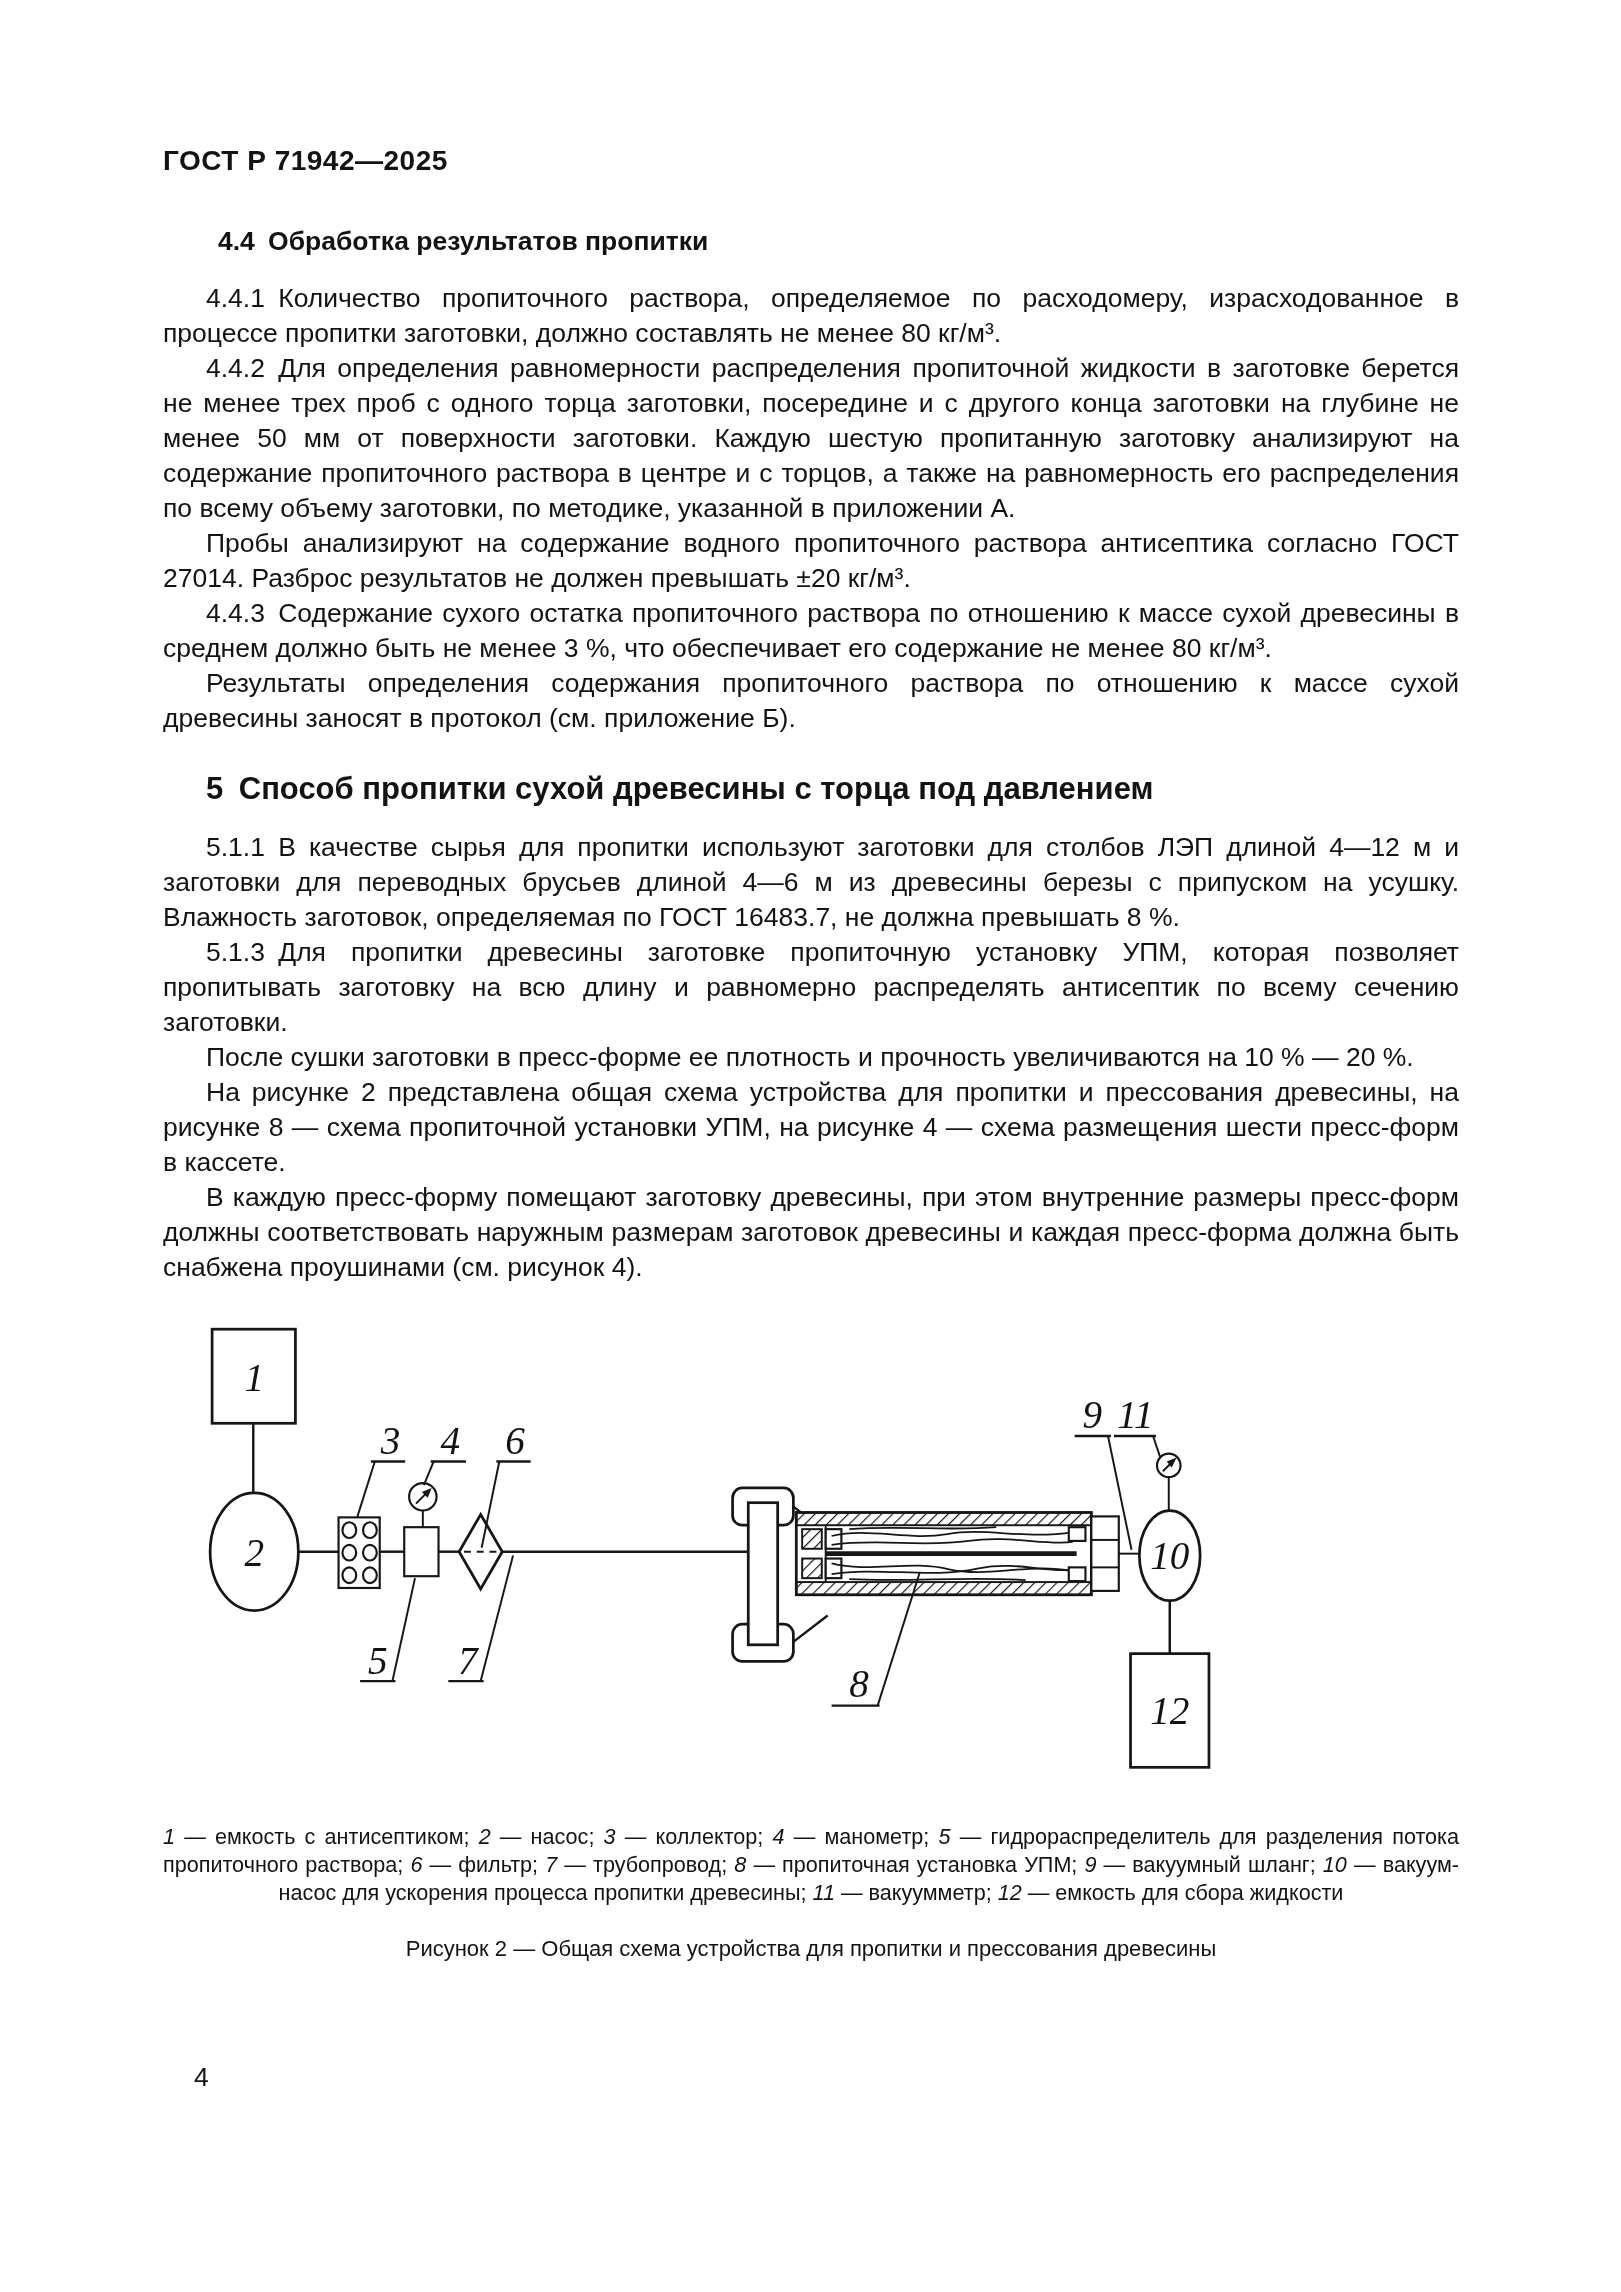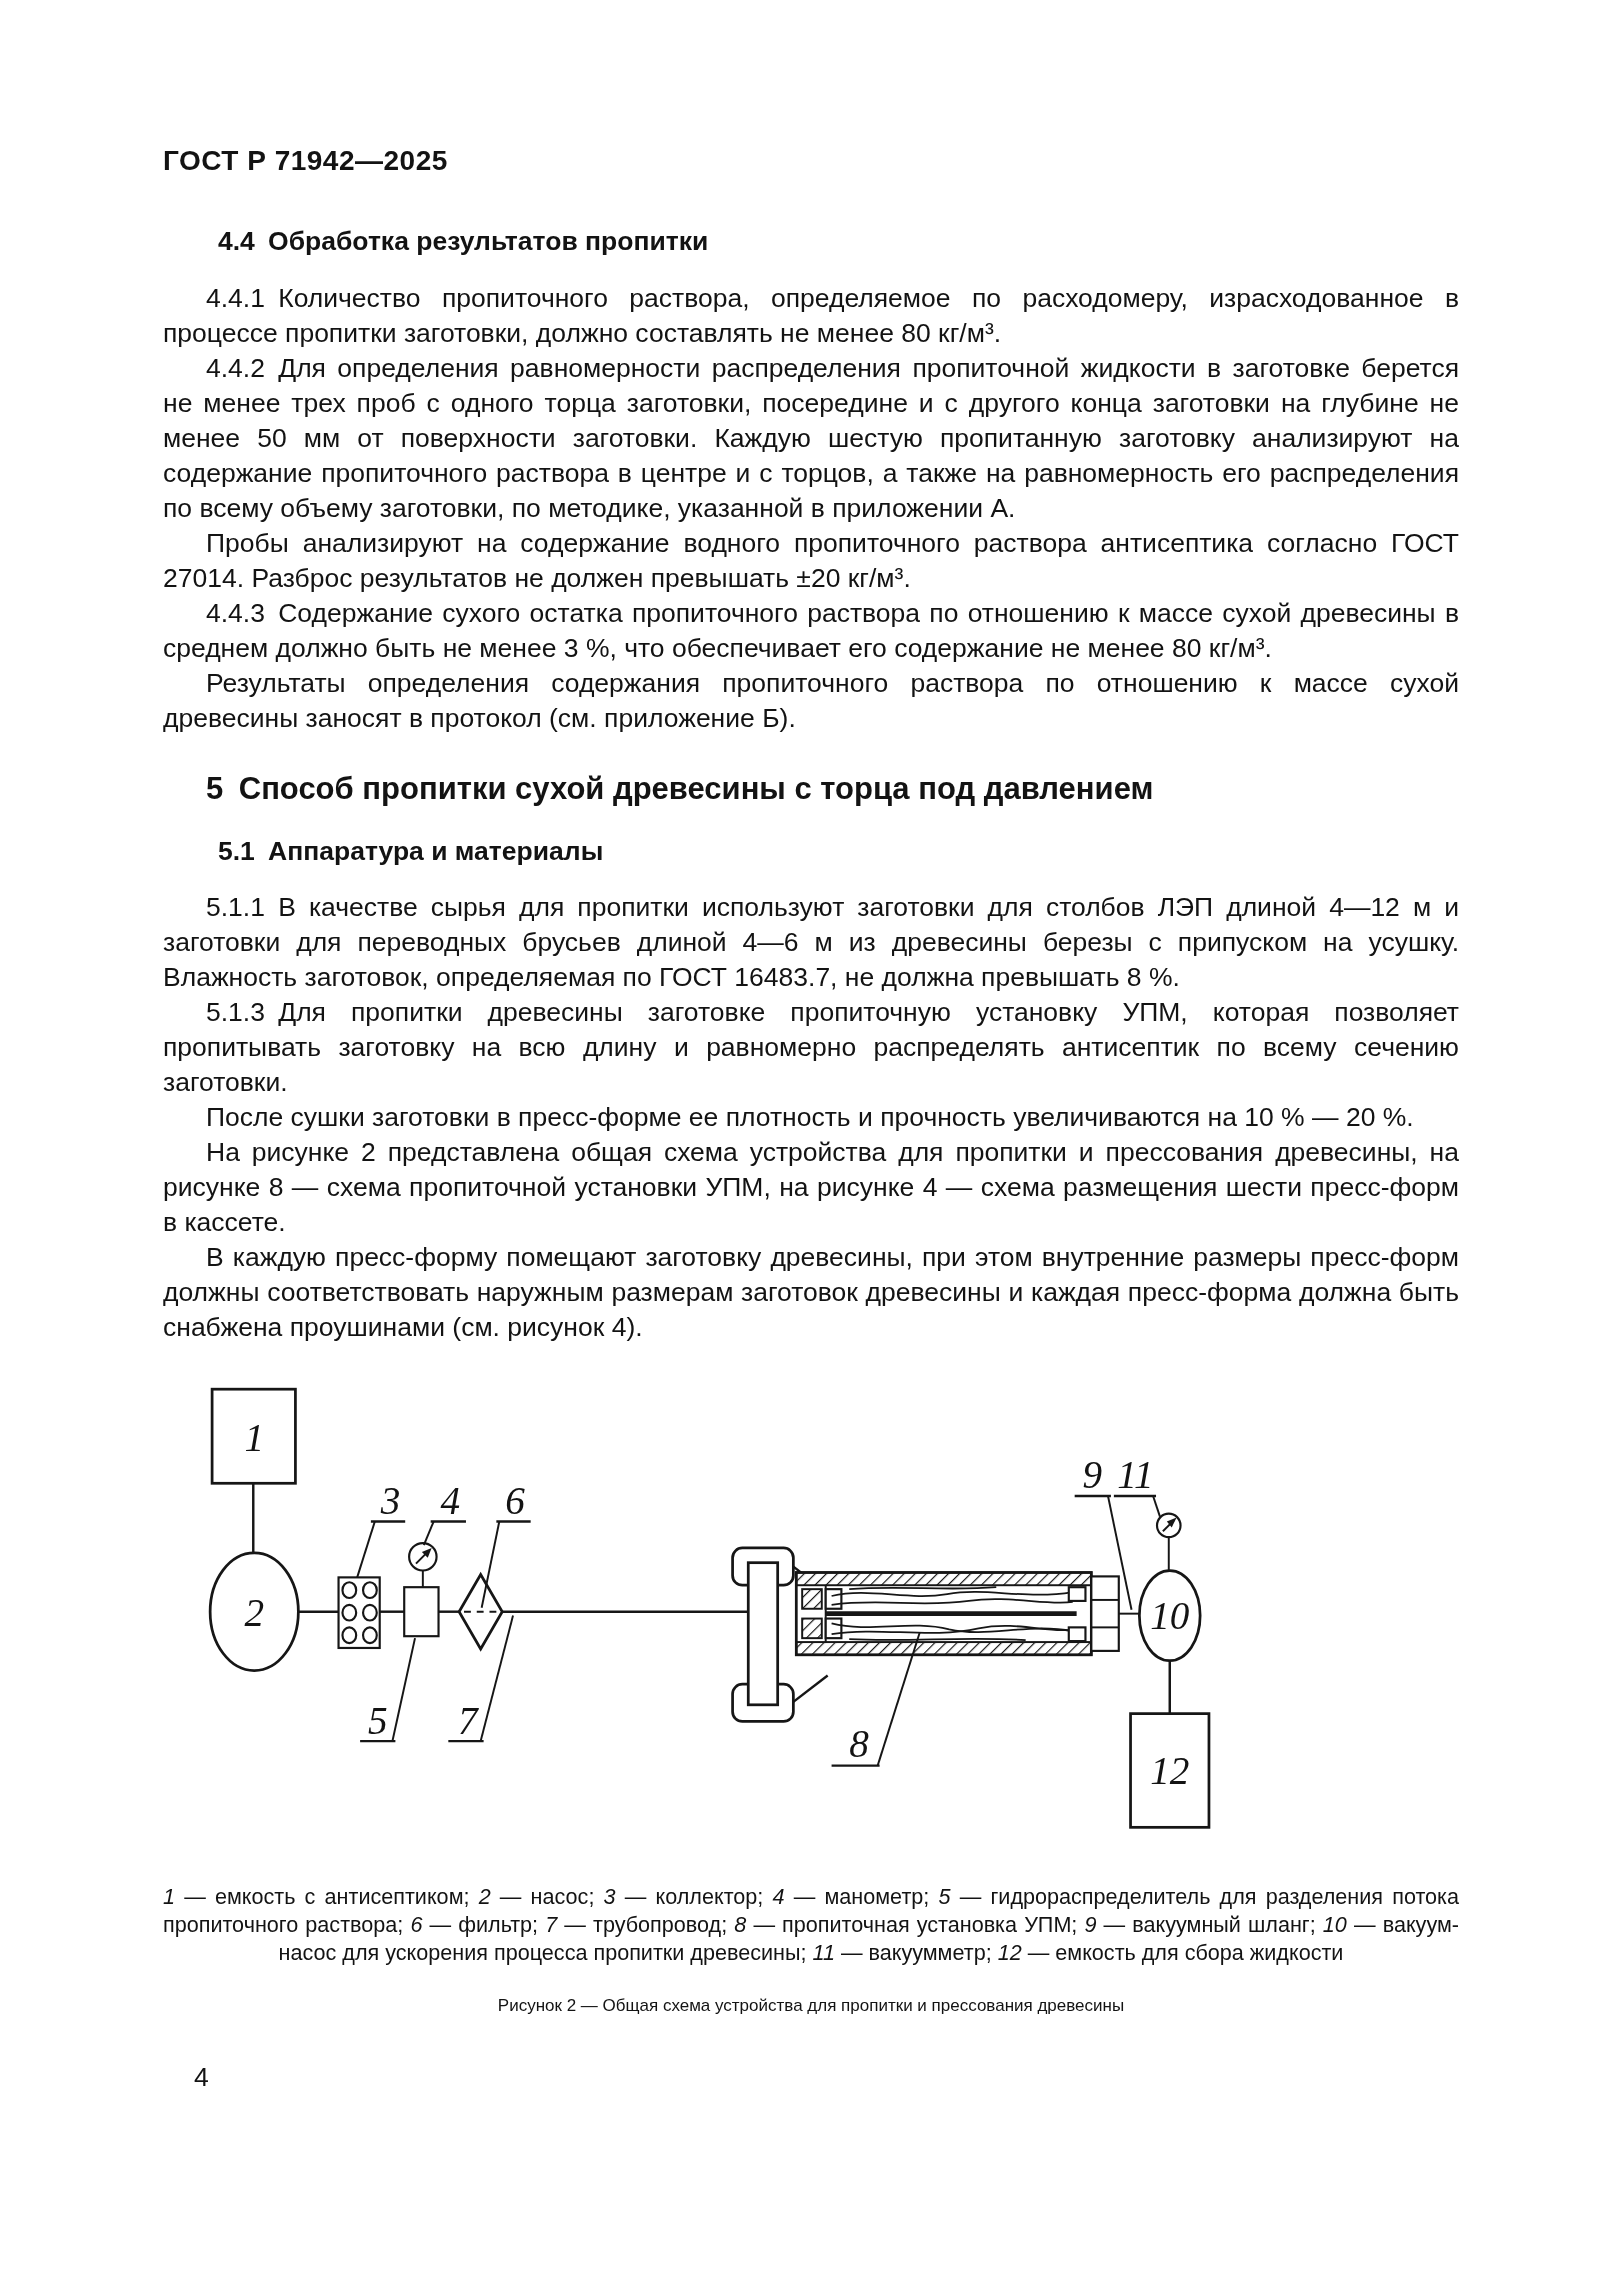--- a/index.html
+++ b/index.html
@@ -18,21 +18,21 @@
   .h-sub{font-weight:bold;font-size:26.5px;margin:12px;padding-left:43px;}
   .mt-44{margin-top:49px;}
   .mt-51{margin-top:29px;}
   .h-main{font-weight:bold;font-size:31px;margin:35px 0 12px 0;padding-left:43px;}
   p.body{font-size:26.5px;line-height:35px;text-align:justify;text-indent:43px;margin:0;}
   p.first{margin-top:23.5px;}
   .fig{margin-top:3.9px;}
   .fig svg{display:block;}
   .legend{font-size:21.6px;line-height:28px;text-align:justify;text-align-last:center;margin-top:39px;color:#131313;}
   .legend i{font-style:italic;}
-  .caption{font-size:17px;text-align:center;margin-top:29px;}
+  .caption{font-size:22px;text-align:center;margin-top:29px;}
   .pagenum{position:absolute;left:194px;top:2062px;font-size:26.5px;}
   
   .ln{stroke:#161616;stroke-width:2.5;fill:none;}
   .ln2{stroke:#161616;stroke-width:2;fill:none;}
   .thick{stroke:#161616;stroke-width:5;fill:none;}
   .shape{fill:#ffffff;stroke:#161616;stroke-width:2.8;}
   .shape2{fill:#ffffff;stroke:#161616;stroke-width:2.2;}
   .hatched{fill:url(#hatch);stroke:#161616;stroke-width:2;}
   .wavy{stroke:#161616;stroke-width:1.8;fill:none;}
   .ldr{stroke:#161616;stroke-width:2;fill:none;}
@@ -52,21 +52,20 @@
     <h2 class="h-sub mt-44">4.4 Обработка результатов пропитки</h2>
 
     <p class="body first">4.4.1 Количество пропиточного раствора, определяемое по расходомеру, израсходованное в процессе пропитки заготовки, должно составлять не менее 80 кг/м³.</p>
     <p class="body">4.4.2 Для определения равномерности распределения пропиточной жидкости в заготовке берется не менее трех проб с одного торца заготовки, посередине и с другого конца заготовки на глубине не менее 50 мм от поверхности заготовки. Каждую шестую пропитанную заготовку анализируют на содержание пропиточного раствора в центре и с торцов, а также на равномерность его распределения по всему объему заготовки, по методике, указанной в приложении А.</p>
     <p class="body">Пробы анализируют на содержание водного пропиточного раствора антисептика согласно ГОСТ 27014. Разброс результатов не должен превышать ±20 кг/м³.</p>
     <p class="body">4.4.3 Содержание сухого остатка пропиточного раствора по отношению к массе сухой древесины в среднем должно быть не менее 3 %, что обеспечивает его содержание не менее 80 кг/м³.</p>
     <p class="body">Результаты определения содержания пропиточного раствора по отношению к массе сухой древесины заносят в протокол (см. приложение Б).</p>
 
     <h1 class="h-main">5 Способ пропитки сухой древесины с торца под давлением</h1>
 
-    <h2 class="h-sub mt-51">5.1 Аппаратура и материалы</h2>
 
     <p class="body first">5.1.1 В качестве сырья для пропитки используют заготовки для столбов ЛЭП длиной 4—12 м и заготовки для переводных брусьев длиной 4—6 м из древесины березы с припуском на усушку. Влажность заготовок, определяемая по ГОСТ 16483.7, не должна превышать 8 %.</p>
     <p class="body">5.1.3 Для пропитки древесины заготовке пропиточную установку УПМ, которая позволяет пропитывать заготовку на всю длину и равномерно распределять антисептик по всему сечению заготовки.</p>
     <p class="body">После сушки заготовки в пресс-форме ее плотность и прочность увеличиваются на 10 % — 20 %.</p>
     <p class="body">На рисунке 2 представлена общая схема устройства для пропитки и прессования древесины, на рисунке 8 — схема пропиточной установки УПМ, на рисунке 4 — схема размещения шести пресс-форм в кассете.</p>
     <p class="body">В каждую пресс-форму помещают заготовку древесины, при этом внутренние размеры пресс-форм должны соответствовать наружным размерам заготовок древесины и каждая пресс-форма должна быть снабжена проушинами (см. рисунок 4).</p>
 
     <div class="fig">
       <svg width="1296" height="495" viewBox="0 0 1322 505" xmlns="http://www.w3.org/2000/svg">
         <defs>

